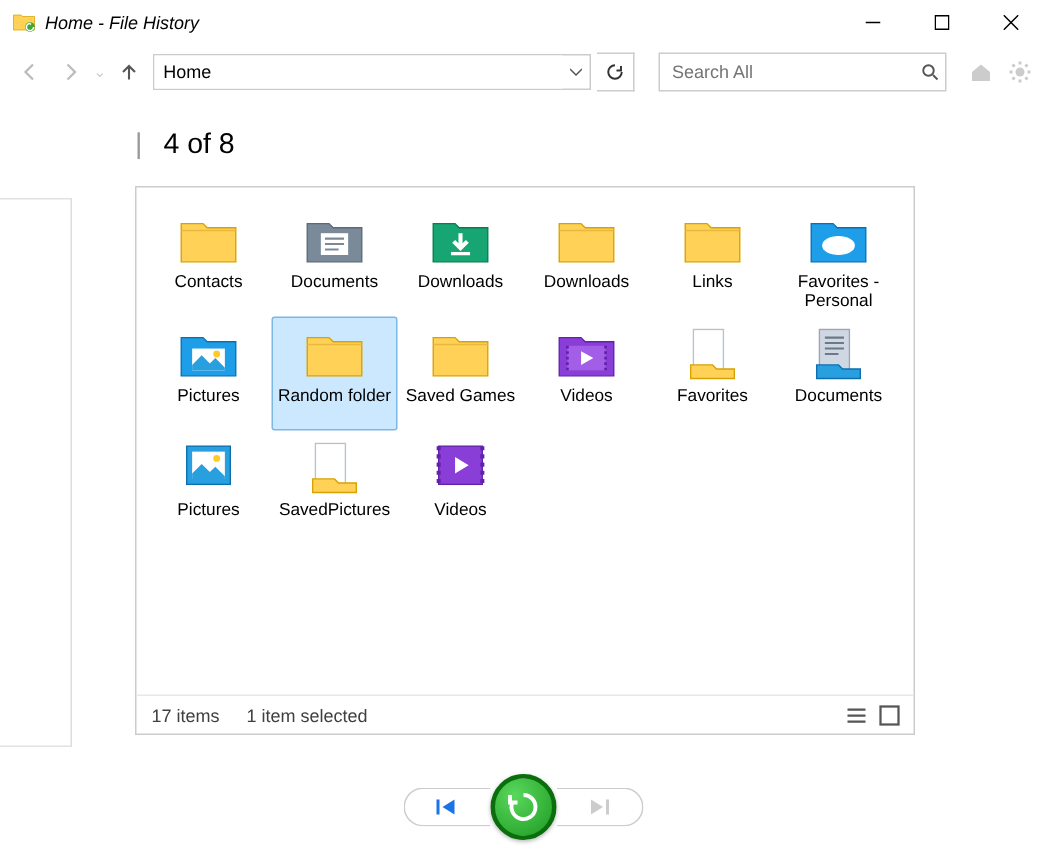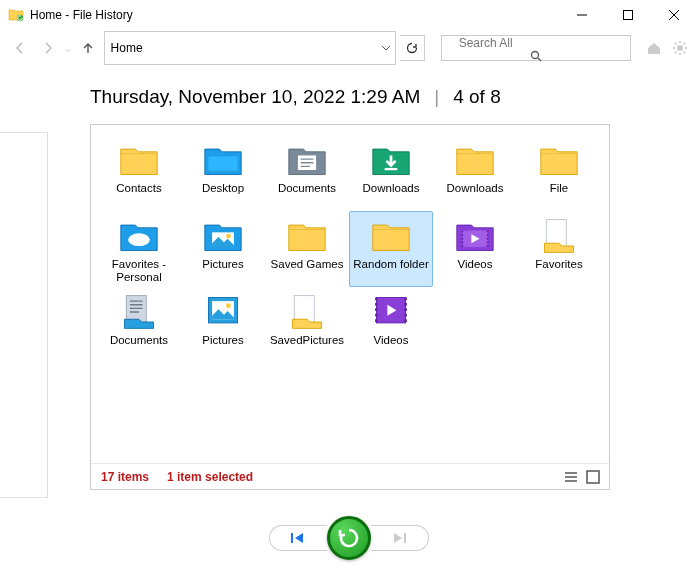--- a/index.html
+++ b/index.html
@@ -1,54 +1,54 @@
 <!DOCTYPE html>
 <html><head>
 <meta charset="utf-8">
 <style>
   * { box-sizing: border-box; margin: 0; padding: 0; font-family: "Segoe UI", Arial, sans-serif; }
   body { width: 697px; height: 566px; background: #fff; overflow: hidden; position: relative; }
 
   
   .titlebar { height: 30px; display: flex; align-items: center; padding-left: 8px; }
   .titlebar-icon { width: 16px; height: 16px; margin-right: 6px; position: relative; }
-  .title-text { font-size: 12px; color: #000; }
+  .title-text { font-size: 12px; color: #000; font-style: italic; }
   .win-controls { position: absolute; right: 0; top: 0; display: flex; }
   .win-btn { width: 46px; height: 30px; display: flex; align-items: center; justify-content: center; cursor: pointer; }
   .win-btn svg { width: 10px; height: 10px; }
 
   
   .navrow { height: 36px; display: flex; align-items: center; padding: 0 8px; gap: 4px; }
   .nav-arrow { width: 24px; height: 24px; display: flex; align-items: center; justify-content: center; color: #777; cursor: pointer; }
   .nav-arrow.disabled { color: #bbb; }
   .nav-sep { color: #ccc; font-size: 10px; }
-  .addr-wrap { display: flex; align-items: center; border: 1px solid #ccc; height: 34px; flex: 0 0 auto; width: 292px; }
+  .addr-wrap { display: flex; align-items: center; border: 1px solid #ccc; height: 24px; flex: 0 0 auto; width: 292px; }
   .addr-input { border: none; outline: none; height: 100%; flex: 1; padding: 0 6px; font-size: 12px; }
   .addr-drop { width: 18px; height: 100%; display: flex; align-items: center; justify-content: center; border-left: 0; color: #555; }
   .addr-refresh { width: 26px; height: 26px; border: 1px solid #ccc; border-left: none; display: flex; align-items: center; justify-content: center; color: #333; }
-  .search-wrap { display: flex; align-items: center; border: 1px solid #ccc; height: 26px; width: 192px; margin-left: 12px; flex-direction: column; }
+  .search-wrap { display: flex; align-items: center; border: 1px solid #ccc; height: 26px; width: 192px; margin-left: 12px; }
   .search-input { border: none; outline: none; height: 100%; flex: 1; padding: 0 8px; font-size: 12px; color: #888; }
   .search-btn { width: 26px; height: 100%; display: flex; align-items: center; justify-content: center; color: #555; }
   .toolbar-icons { display: flex; gap: 8px; margin-left: 10px; color: #bbb; }
   .tb-ico { width: 18px; height: 18px; display: flex; align-items: center; justify-content: center; }
 
   
   .heading { margin: 20px 0 16px 90px; font-size: 19px; color: #000; display: flex; align-items: center; gap: 14px; }
   .heading .sep { color: #999; font-weight: 300; }
 
   
   .contentbox { margin-left: 90px; width: 520px; height: 366px; border: 1px solid #ccc; position: relative; background: #fff; }
   .grid { padding: 10px 6px; display: flex; flex-wrap: wrap; gap: 0; }
   .item { width: 84px; height: 76px; display: flex; flex-direction: column; align-items: center; justify-content: flex-start; padding-top: 4px; cursor: pointer; border: 1px solid transparent; border-radius: 2px; }
   .item.selected { background: #cce8ff; border: 1px solid #7ab8e8; }
   .item .icon-slot { width: 48px; height: 40px; display: flex; align-items: center; justify-content: center; }
   .item .label { font-size: 11.5px; text-align: center; line-height: 1.15; color: #000; max-width: 78px; word-wrap: break-word; margin-top: 2px; }
 
   
-  .statusbar { position: absolute; bottom: 0; left: 0; right: 0; height: 26px; border-top: 1px solid #e8e8e8; display: flex; align-items: center; padding: 0 10px; font-size: 12px; color: #b91c1c; gap: 18px; font-weight: bold; }
+  .statusbar { position: absolute; bottom: 0; left: 0; right: 0; height: 26px; border-top: 1px solid #e8e8e8; display: flex; align-items: center; padding: 0 10px; font-size: 12px; color: #404040; gap: 18px; }
   .view-toggles { position: absolute; right: 8px; display: flex; gap: 6px; color: #555; }
   .vt { width: 16px; height: 16px; display: flex; align-items: center; justify-content: center; }
 
   
   .playback { position: absolute; bottom: 6px; left: 0; right: 0; display: flex; align-items: center; justify-content: center; gap: 0; }
   .pill { width: 58px; height: 26px; border: 1px solid #ccc; display: flex; align-items: center; justify-content: center; background: #fff; cursor: pointer; }
   .pill.left { border-radius: 13px 0 0 13px; border-right: none; }
   .pill.right { border-radius: 0 13px 13px 0; border-left: none; color: #bbb; }
   .restore-btn { width: 44px; height: 44px; border-radius: 50%; background: radial-gradient(circle at 35% 30%, #58d85c, #1f9a22); border: 3px solid #0a6e0c; display: flex; align-items: center; justify-content: center; cursor: pointer; z-index: 2; box-shadow: 0 1px 3px rgba(0,0,0,.3); }
 
@@ -141,48 +141,39 @@
           <circle cx="8" cy="8" r="3" fill="#ccc"></circle>
           <g stroke="#ccc" stroke-width="2">
             <path d="M8 1v2M8 13v2M1 8h2M13 8h2M3 3l1.4 1.4M11.6 11.6L13 13M13 3l-1.4 1.4M4.4 11.6L3 13"></path>
           </g>
         </svg>
       </div>
   </div>
 </div>
 
 <div class="heading">
-  <span>Thursday, November 10, 2022 1:29 AM</span>
   <span class="sep">|</span>
   <span>4 of 8</span>
 </div>
 
 <div class="ghost"></div>
 
 <div class="contentbox">
   <div class="grid" id="grid">
       <div class="item">
         <div class="icon-slot">
           <svg width="44" height="40" viewBox="0 0 48 44">
             <use href="#ico-folder-yellow"></use>
           </svg>
         </div>
         <div class="label">Contacts</div>
       </div>
       <div class="item">
         <div class="icon-slot">
           <svg width="44" height="40" viewBox="0 0 48 44">
-            <use href="#ico-folder-blue"></use>
-          </svg>
-        </div>
-        <div class="label">Desktop</div>
-      </div>
-      <div class="item">
-        <div class="icon-slot">
-          <svg width="44" height="40" viewBox="0 0 48 44">
             <use href="#ico-folder-docs"></use>
           </svg>
         </div>
         <div class="label">Documents</div>
       </div>
       <div class="item">
         <div class="icon-slot">
           <svg width="44" height="40" viewBox="0 0 48 44">
             <use href="#ico-folder-downloads"></use>
           </svg>
@@ -196,53 +187,53 @@
           </svg>
         </div>
         <div class="label">Downloads</div>
       </div>
       <div class="item">
         <div class="icon-slot">
           <svg width="44" height="40" viewBox="0 0 48 44">
             <use href="#ico-folder-yellow"></use>
           </svg>
         </div>
-        <div class="label">File</div>
+        <div class="label">Links</div>
       </div>
       <div class="item">
         <div class="icon-slot">
           <svg width="44" height="40" viewBox="0 0 48 44">
             <use href="#ico-folder-onedrive"></use>
           </svg>
         </div>
         <div class="label">Favorites - Personal</div>
       </div>
       <div class="item">
         <div class="icon-slot">
           <svg width="44" height="40" viewBox="0 0 48 44">
             <use href="#ico-folder-pictures"></use>
           </svg>
         </div>
         <div class="label">Pictures</div>
       </div>
+      <div class="item selected">
+        <div class="icon-slot">
+          <svg width="44" height="40" viewBox="0 0 48 44">
+            <use href="#ico-folder-yellow"></use>
+          </svg>
+        </div>
+        <div class="label">Random folder</div>
+      </div>
       <div class="item">
         <div class="icon-slot">
           <svg width="44" height="40" viewBox="0 0 48 44">
             <use href="#ico-folder-yellow"></use>
           </svg>
         </div>
         <div class="label">Saved Games</div>
-      </div>
-      <div class="item selected">
-        <div class="icon-slot">
-          <svg width="44" height="40" viewBox="0 0 48 44">
-            <use href="#ico-folder-yellow"></use>
-          </svg>
-        </div>
-        <div class="label">Random folder</div>
       </div>
       <div class="item">
         <div class="icon-slot">
           <svg width="44" height="40" viewBox="0 0 48 44">
             <use href="#ico-folder-videos"></use>
           </svg>
         </div>
         <div class="label">Videos</div>
       </div>
       <div class="item">

